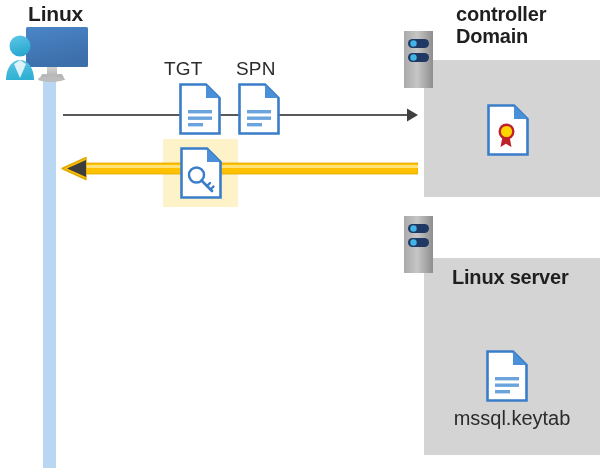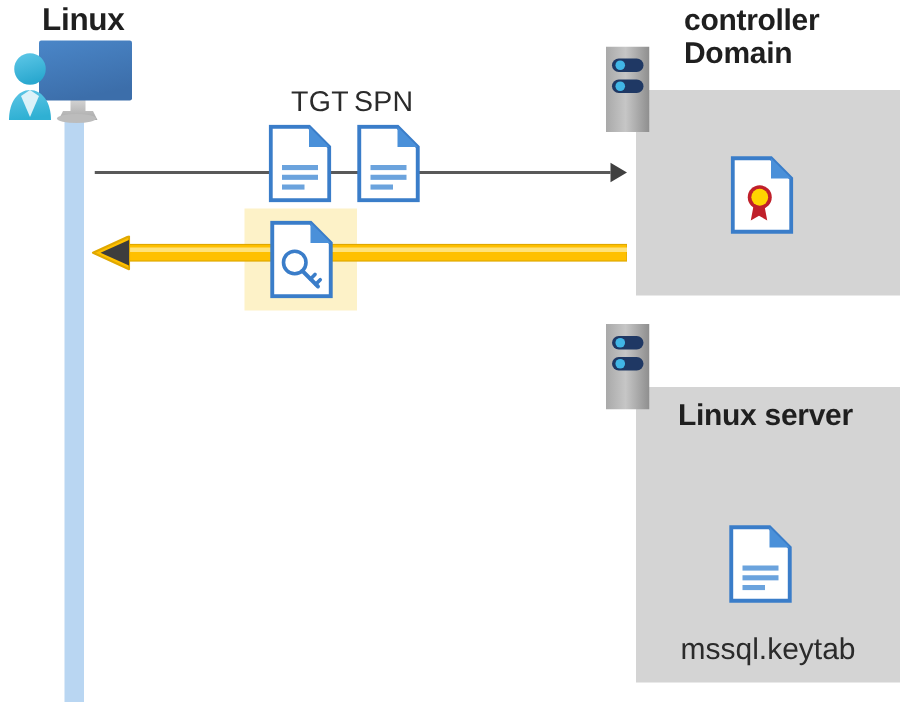--- a/index.html
+++ b/index.html
@@ -65,27 +65,27 @@
   #spn-doc { left: 238px; top: 83px; }
   #key-doc  { left: 180px; top: 147px; }
   #cert-doc { left: 487px; top: 104px; }
   #keytab-doc { left: 486px; top: 350px; }
 
   .doc-label {
     font-size: 19px;
     color: #2b2b2b;
     letter-spacing: 0.2px;
   }
-  #tgt-label { left: 194px; top: 58px; }
+  #tgt-label { left: 164px; top: 58px; }
   #spn-label { left: 236px; top: 58px; }
 
   #sql-ico { left: 483px; top: 278px; width: 46px; height: 50px; }
 
   #keytab-label {
-    left: 424px; top: 422px; width: 176px;
+    left: 424px; top: 407px; width: 176px;
     text-align: center;
     font-size: 20px;
     color: #2b2b2b;
   }
 </style>
 </head>
 <body>
 
 <div id="canvas">
 

